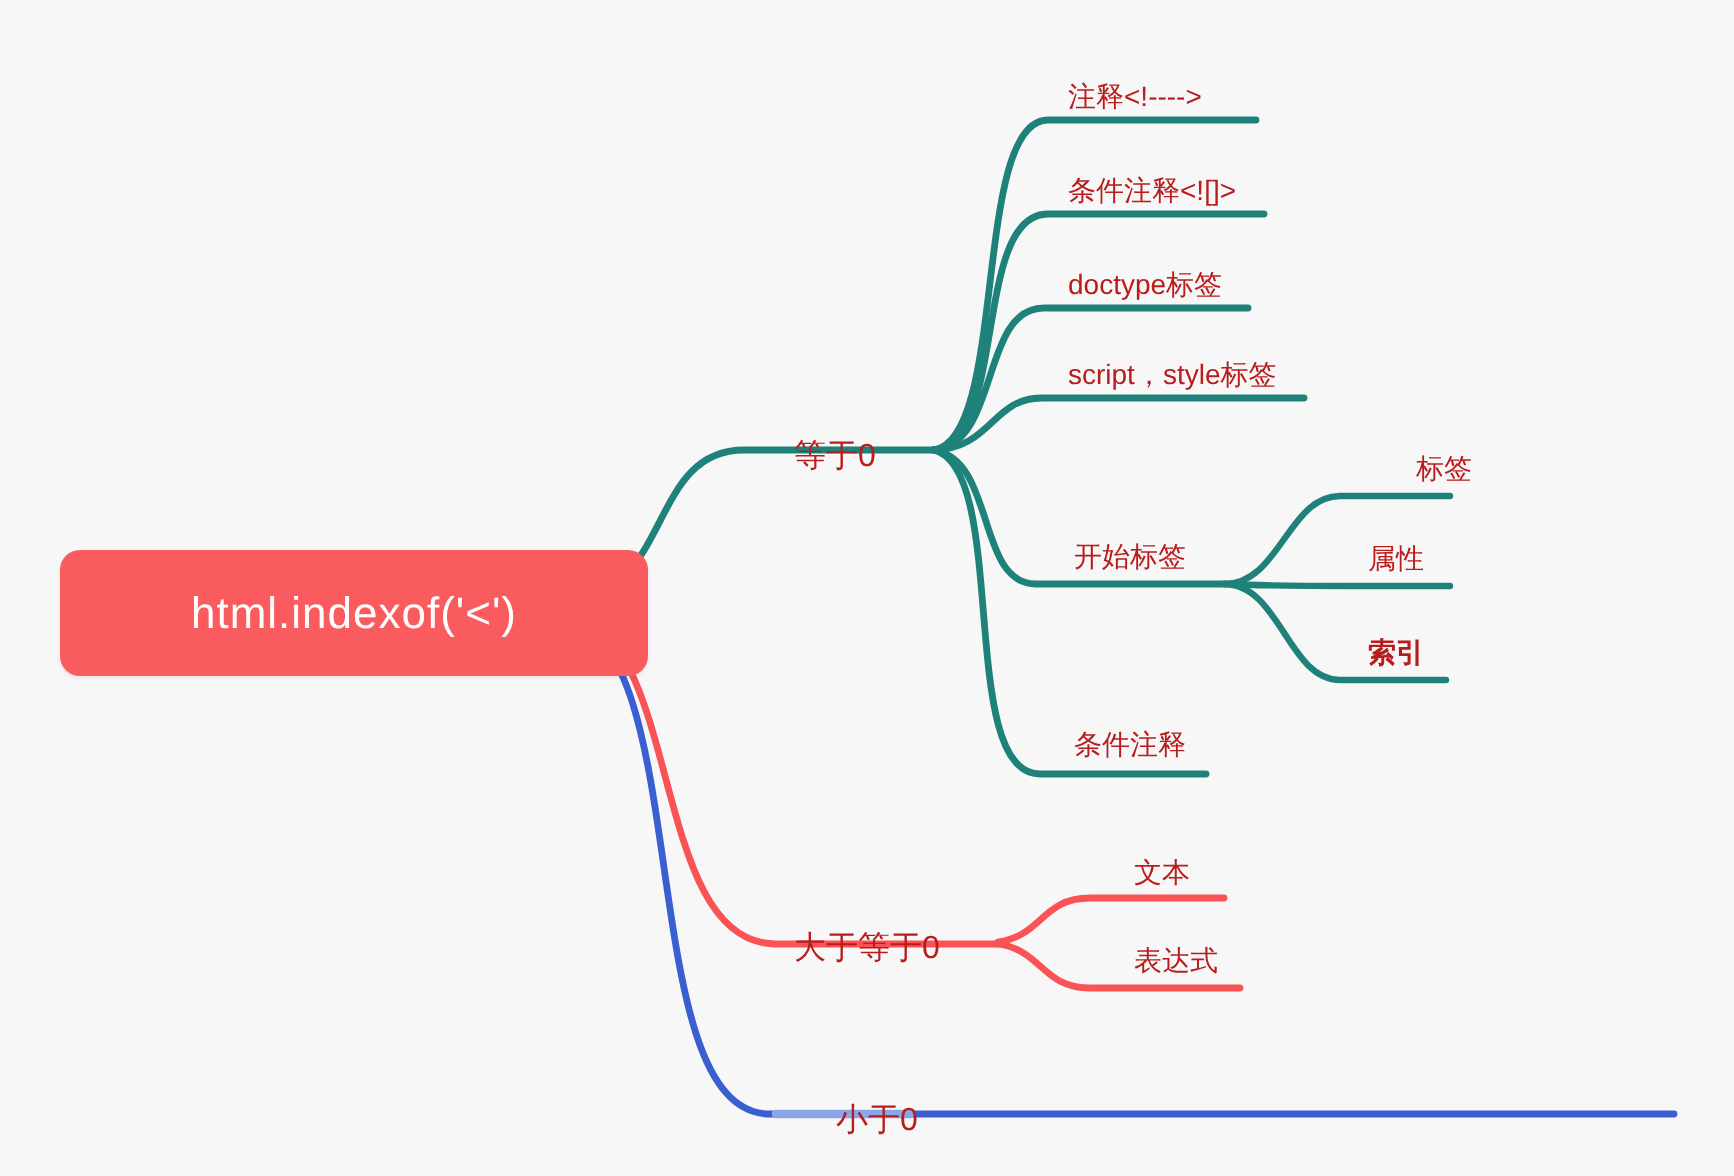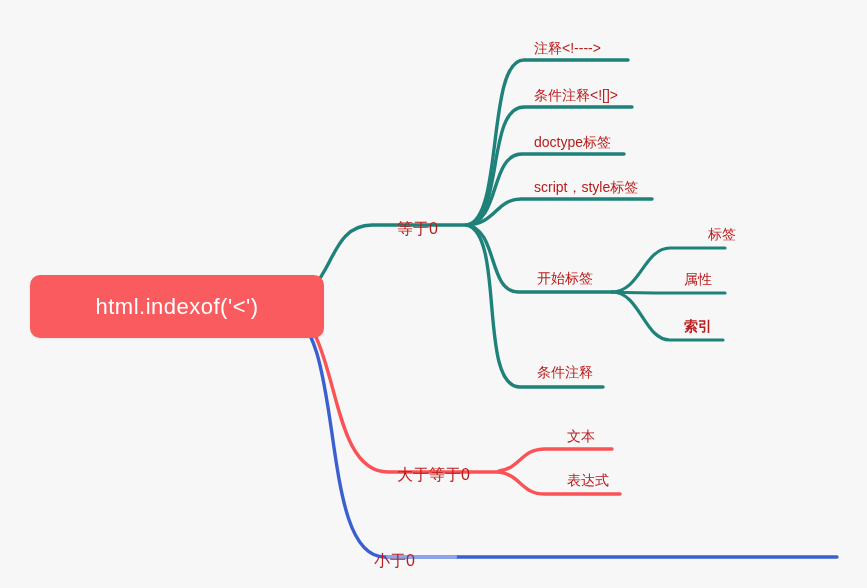--- a/index.html
+++ b/index.html
@@ -75,21 +75,21 @@
     <path d="M284,311 C348,322 316,557 385,557 L837,557" stroke="#3a5fd0"></path>
     <path class="highlight" d="M388,557 L455,557" stroke="#8aa6e8"></path>
   </svg>
 
   <div class="root-node" style="background: rgb(249, 91, 94);">
     <span class="root-label">html.indexof('&lt;')</span>
   </div>
 
   <span class="lbl l1" style="left:397px; top:200px;">等于0</span>
   <span class="lbl l1" style="left:397px; top:446px;">大于等于0</span>
-  <span class="lbl l1" style="left:374px; top:532px;">小于0</span>
+  <span class="lbl l1" style="left:418px; top:532px;">小于0</span>
 
   <span class="lbl l2" style="left:534px; top:40px;">注释&lt;!----&gt;</span>
   <span class="lbl l2" style="left:534px; top:87px;">条件注释&lt;![]&gt;</span>
   <span class="lbl l2" style="left:534px; top:134px;">doctype标签</span>
   <span class="lbl l2" style="left:534px; top:179px;">script，style标签</span>
   <span class="lbl l2" style="left:537px; top:270px;">开始标签</span>
   <span class="lbl l2" style="left:537px; top:364px;">条件注释</span>
 
   <span class="lbl l2" style="left:684px; top:226px;margin-left:24px;">标签</span>
   <span class="lbl l2" style="left:684px; top:271px;">属性</span>

